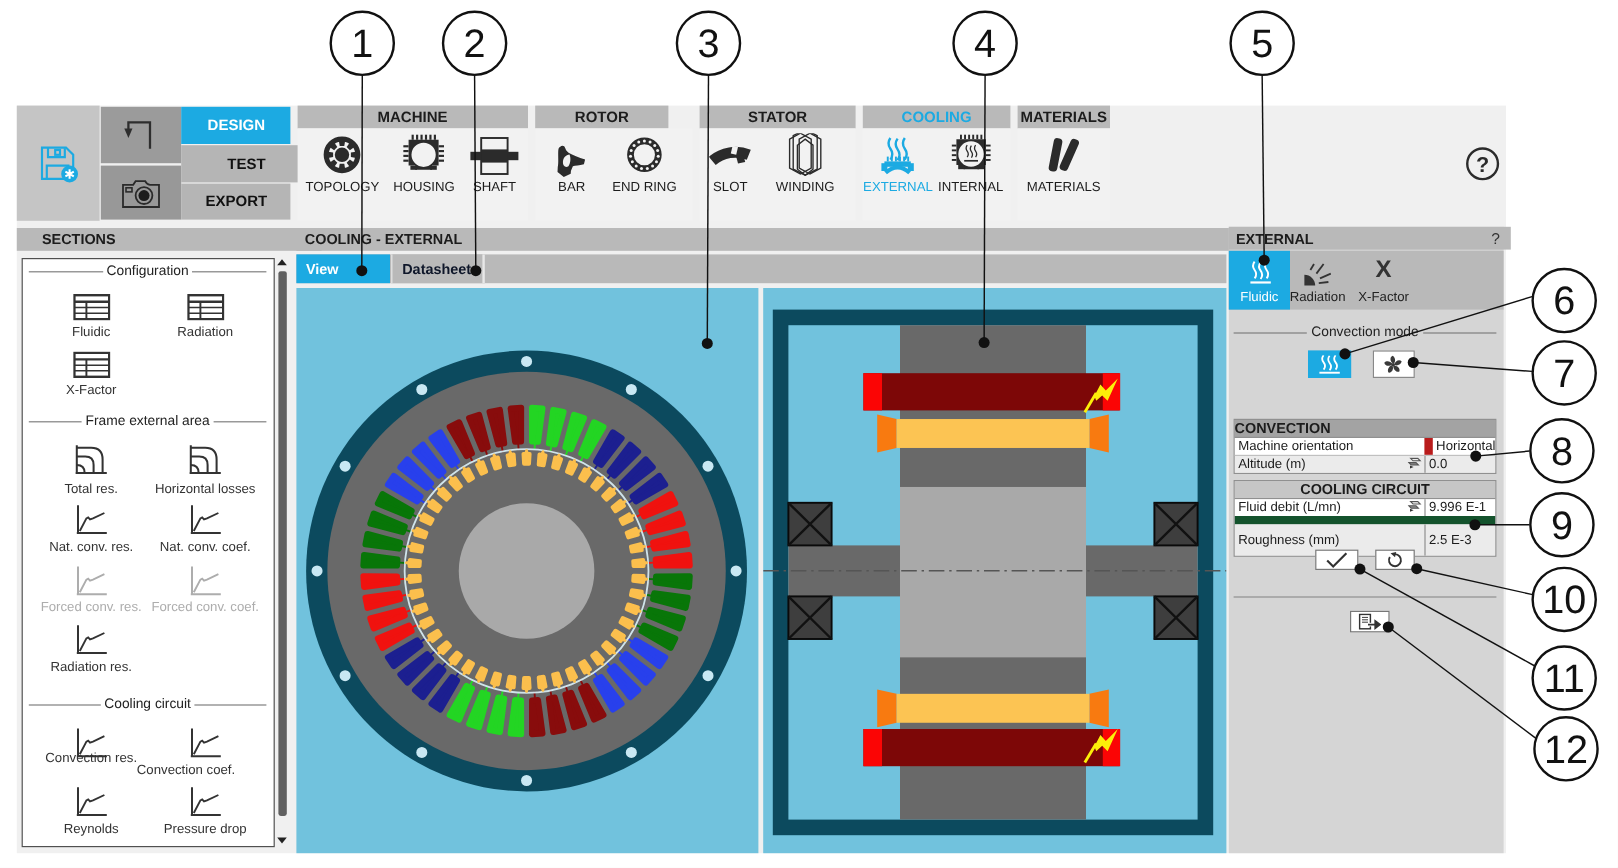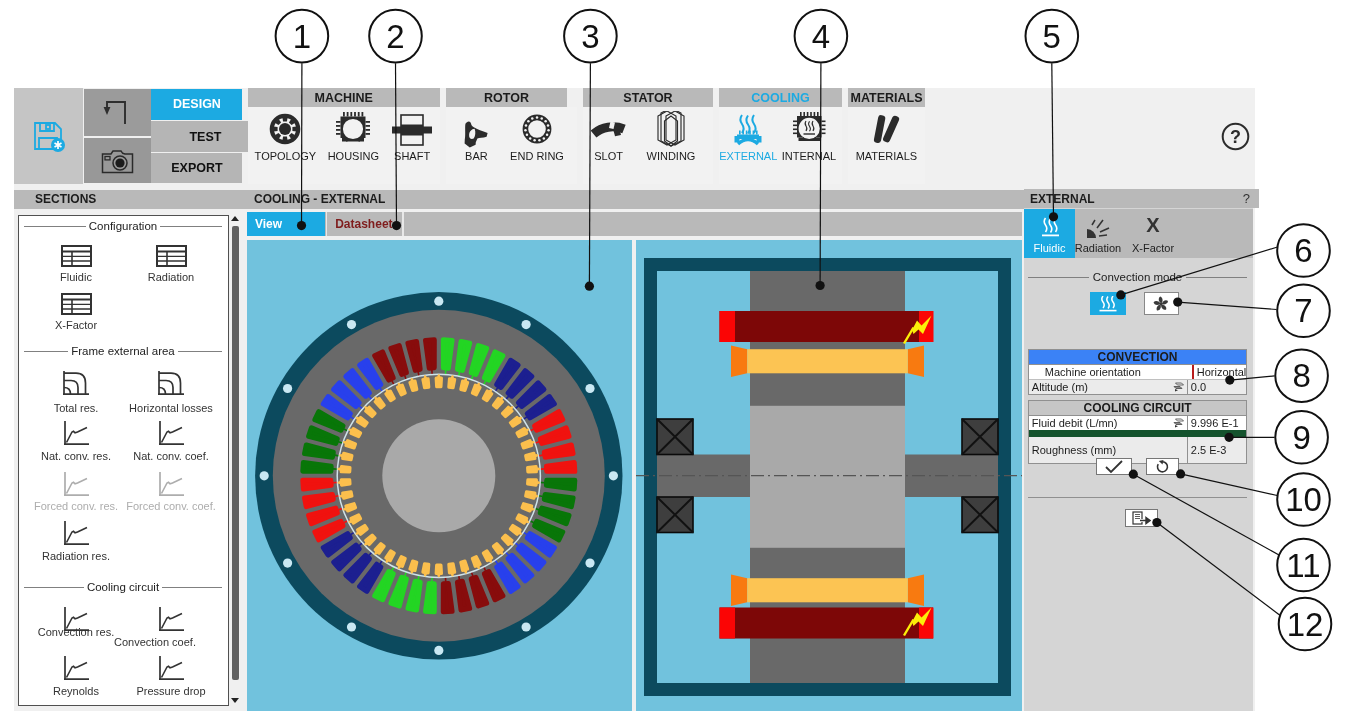--- a/index.html
+++ b/index.html
@@ -35,21 +35,21 @@
 <circle cx="19" cy="15" r="7"></circle>
 </g>
 <circle cx="19" cy="15" r="4.6" fill="#1c1c1c"></circle>
 <rect x="4" y="8.5" width="5" height="3.4" fill="none" stroke="#2a2a2a" stroke-width="1.3"></rect>
 </svg>
 <div class="abs" style="left:151.4px;top:88.9px;width:91.1px;height:31px;background:#1caae2;color:#fff;font-weight:bold;font-size:12.5px;display:flex;align-items:center;justify-content:center">DESIGN</div>
 <div class="abs" style="left:151.4px;top:121.3px;width:108px;height:30.6px;background:#b5b5b5;color:#111;font-weight:bold;font-size:12.5px;display:flex;align-items:center;justify-content:center">TEST</div>
 <div class="abs" style="left:151.4px;top:153.3px;width:91.1px;height:30.1px;background:#b5b5b5;color:#111;font-weight:bold;font-size:12.5px;display:flex;align-items:center;justify-content:center">EXPORT</div>
 <div class="abs" style="left:247.5px;top:88px;width:192.5px;height:19px;background:#b9b9b9;color:#1c1c1c;font-weight:bold;font-size:12.5px;display:flex;align-items:center;justify-content:center">MACHINE</div>
 <div class="abs" style="left:247.5px;top:107px;width:192.5px;height:76.5px;background:#f2f2f2"></div>
-<div class="abs" style="left:446px;top:88px;width:121px;height:19px;background:#b9b9b9;color:#1c1c1c;font-weight:bold;font-size:12.5px;display:flex;align-items:center;justify-content:center">ROTOR</div>
+<div class="abs" style="left:446px;top:88px;width:111px;height:19px;background:#b9b9b9;color:#1c1c1c;font-weight:bold;font-size:12.5px;display:flex;align-items:center;justify-content:center">ROTOR</div>
 <div class="abs" style="left:446px;top:107px;width:131px;height:76.5px;background:#f2f2f2"></div>
 <div class="abs" style="left:583px;top:88px;width:130px;height:19px;background:#b9b9b9;color:#1c1c1c;font-weight:bold;font-size:12.5px;display:flex;align-items:center;justify-content:center">STATOR</div>
 <div class="abs" style="left:583px;top:107px;width:130px;height:76.5px;background:#f2f2f2"></div>
 <div class="abs" style="left:719px;top:88px;width:123px;height:19px;background:#b9b9b9;color:#1caae2;font-weight:bold;font-size:12.5px;display:flex;align-items:center;justify-content:center">COOLING</div>
 <div class="abs" style="left:719px;top:107px;width:123px;height:76.5px;background:#f2f2f2"></div>
 <div class="abs" style="left:848px;top:88px;width:77px;height:19px;background:#b9b9b9;color:#1c1c1c;font-weight:bold;font-size:12.5px;display:flex;align-items:center;justify-content:center">MATERIALS</div>
 <div class="abs" style="left:848px;top:107px;width:77px;height:76.5px;background:#f2f2f2"></div>
 <div class="cap" style="left:225.39999999999998px;top:150px;width:120px;color:#1c1c1c">TOPOLOGY</div>
 <div class="cap" style="left:293.3px;top:150px;width:120px;color:#1c1c1c">HOUSING</div>
 <div class="cap" style="left:352.1px;top:150px;width:120px;color:#1c1c1c">SHAFT</div>
@@ -282,21 +282,21 @@
   </svg>
 <svg class="abs" style="left:157px;top:655px" width="28" height="26" viewBox="0 0 28 26" fill="none" stroke="#333" stroke-width="1.7">
     <path d="M3,1 V24.2 M2,24.2 H27"></path>
     <path d="M4.5,22.5 L10,12 L11.5,11.2 L13,12.8 L15.5,12 L25,7.5" stroke-width="1.6"></path>
   </svg>
 <div class="cap" style="left:6px;top:684.5px;width:140px;color:#333;font-size:11px">Reynolds</div>
 <div class="cap" style="left:101px;top:684.5px;width:140px;color:#333;font-size:11px">Pressure drop</div>
 <div class="hdrbar" style="left:247px;top:189.5px;width:775px;height:19.5px;padding-left:7px">COOLING - EXTERNAL</div>
 <div class="abs" style="left:247px;top:212.3px;width:775px;height:24px;background:#b9b9b9"></div>
 <div class="abs" style="left:247px;top:212.3px;width:78.2px;height:24px;background:#1caae2;color:#fff;font-weight:bold;font-size:12px;line-height:24px;padding-left:8px;box-sizing:border-box">View</div>
-<div class="abs" style="left:326.2px;top:212.3px;width:78.2px;height:24px;background:#b9b9b9;color:#7f1d1d;font-weight:bold;font-size:12px;line-height:24px;padding-left:8px;box-sizing:border-box;border-left:1px solid #e8e8e8;border-right:2px solid #e8e8e8">Datasheet</div>
+<div class="abs" style="left:326.2px;top:212.3px;width:78.2px;height:24px;background:#b9b9b9;color:#0f172a;font-weight:bold;font-size:12px;line-height:24px;padding-left:8px;box-sizing:border-box;border-left:1px solid #e8e8e8;border-right:2px solid #e8e8e8">Datasheet</div>
 <div class="abs" style="left:247px;top:240px;width:385px;height:471px;background:#71c2dd"></div>
 <div class="abs" style="left:636px;top:240px;width:386px;height:471px;background:#71c2dd"></div>
 <svg class="abs" style="left:247px;top:240px" width="385" height="471" viewBox="0 0 385 471">
 <g transform="translate(191.8,235.8)">
 <circle r="183.7" fill="#0c4a5e"></circle>
 <circle r="166" fill="#696969"></circle>
 <circle cx="0.00" cy="-174.60" r="4.6" fill="#c9e8f3"></circle>
       <circle cx="87.30" cy="-151.21" r="4.6" fill="#c9e8f3"></circle>
       <circle cx="151.21" cy="-87.30" r="4.6" fill="#c9e8f3"></circle>
       <circle cx="174.60" cy="-0.00" r="4.6" fill="#c9e8f3"></circle>
@@ -781,23 +781,23 @@
 <g fill="#3a3a3a">
       <path d="M0,-1 C-2.8,-2.5 -3,-6.5 -0.6,-7.6 C1.8,-6.5 2.2,-3 0.6,-1 Z" transform="rotate(0)"></path>
       <path d="M0,-1 C-2.8,-2.5 -3,-6.5 -0.6,-7.6 C1.8,-6.5 2.2,-3 0.6,-1 Z" transform="rotate(72)"></path>
       <path d="M0,-1 C-2.8,-2.5 -3,-6.5 -0.6,-7.6 C1.8,-6.5 2.2,-3 0.6,-1 Z" transform="rotate(144)"></path>
       <path d="M0,-1 C-2.8,-2.5 -3,-6.5 -0.6,-7.6 C1.8,-6.5 2.2,-3 0.6,-1 Z" transform="rotate(216)"></path>
       <path d="M0,-1 C-2.8,-2.5 -3,-6.5 -0.6,-7.6 C1.8,-6.5 2.2,-3 0.6,-1 Z" transform="rotate(288)"></path>
     </g>
     <circle r="1.5" fill="#3a3a3a"></circle>
 </svg>
 <div class="abs" style="left:1027.8px;top:348.9px;width:219.5px;border:1px solid #909090;box-sizing:border-box;font-size:11px;color:#1c1c1c">
-    <div style="height:14.4px;background:#3b82f6;border-bottom:1px solid #909090;font-weight:bold;font-size:12px;text-align:center;line-height:14px">CONVECTION</div>
+    <div style="height:14.4px;background:#a3a3a3;border-bottom:1px solid #909090;font-weight:bold;font-size:12px;text-align:left;line-height:14px">CONVECTION</div>
     <div style="height:14px;border-bottom:1px solid #c0c0c0;display:flex;align-items:center;background:#fff">
-      <div style="width:155px;padding-left:16px;border-right:2px solid #b91c1c;align-self:stretch;display:flex;align-items:center;justify-content:space-between">
+      <div style="width:155px;padding-left:3px;border-right:7px solid #b91c1c;align-self:stretch;display:flex;align-items:center;justify-content:space-between">
         <span>Machine orientation</span>
         <span style="padding-right:2px"></span>
       </div>
       <div style="padding-left:3px">Horizontal</div>
     </div>
     <div style="height:14px;display:flex;align-items:center;background:#ebebeb">
       <div style="width:155px;padding-left:3px;border-right:1px solid #909090;align-self:stretch;display:flex;align-items:center;justify-content:space-between">
         <span>Altitude (m)</span>
         <span style="padding-right:2px"><svg width="12" height="10" viewBox="0 0 12 10" style="vertical-align:-1px">
             <path d="M2.5,1 h6 l2,2 h-6 z" fill="none" stroke="#555" stroke-width="0.9"></path>

